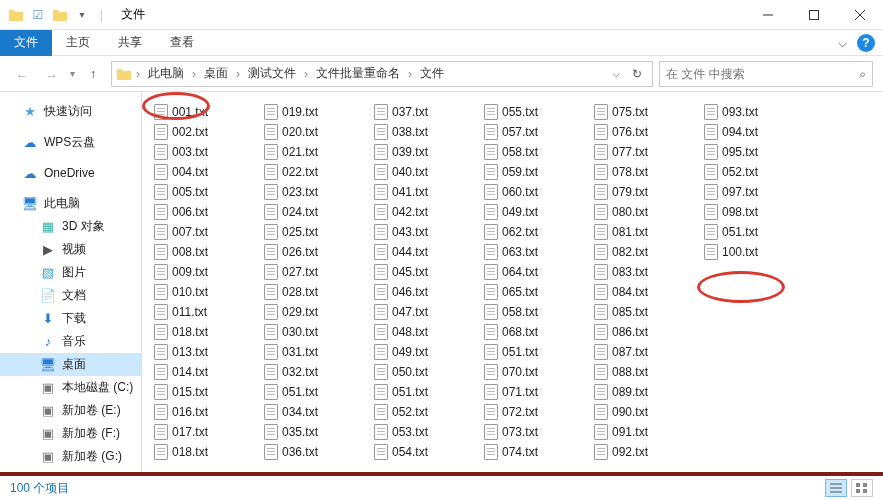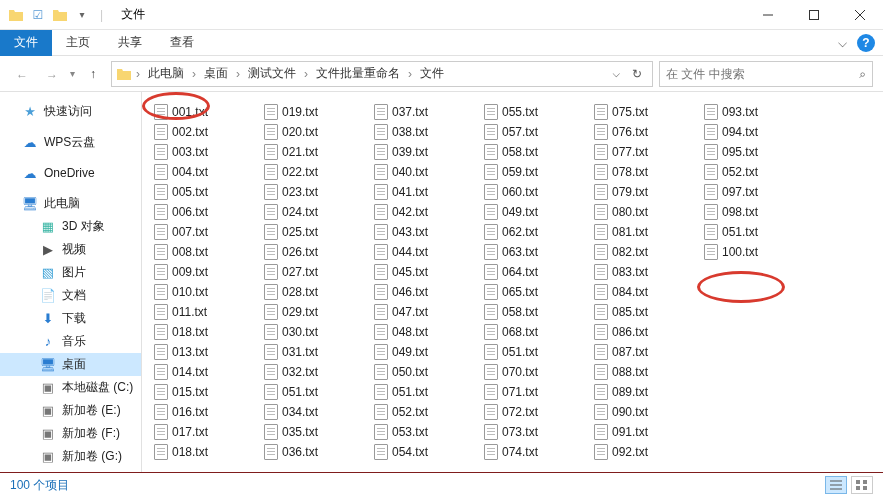--- a/index.html
+++ b/index.html
@@ -43,21 +43,21 @@
 .file-grid { display: grid; grid-template-columns: repeat(6, 110px); grid-auto-rows: 19px; grid-auto-flow: column; column-gap: 0; row-gap: 1px; }
 .file-item { display: flex; align-items: center; gap: 4px; cursor: pointer; padding-left: 4px; }
 .file-icon { width: 14px; height: 16px; border: 1px solid #999; border-radius: 1px; background: #fff; position: relative; flex-shrink: 0; }
 .file-icon::after { content: ""; position: absolute; top: 3px; left: 2px; right: 2px; height: 1px; background: #bbb; box-shadow: 0 3px 0 #bbb, 0 6px 0 #bbb; }
 .file-name { font-size: 12px; color: #222; white-space: nowrap; }
 
 .circle { position: absolute; border: 3px solid #d83a2e; border-radius: 50%; pointer-events: none; }
 .circle1 { left: 0px; top: 0px; width: 68px; height: 28px; }
 .circle2 { left: 555px; top: 179px; width: 88px; height: 32px; }
 
-.statusbar { height: 24px; border-top: 1px solid #7f1d1d; display: flex; align-items: center; padding: 12px 10px; color: #1a6fb8; }
+.statusbar { height: 24px; border-top: 4px solid #7f1d1d; display: flex; align-items: center; padding: 12px 10px; color: #1a6fb8; }
 .status-right { margin-left: auto; display: flex; gap: 4px; }
 .view-btn { width: 22px; height: 18px; border: 1px solid #ccc; display: flex; align-items: center; justify-content: center; cursor: pointer; }
 .view-btn.active { background: #cce8ff; border-color: #7ab7e8; }
 
 svg { display: block; }
 .folder-svg { fill: #f8d671; }
 </style>
 </head>
 <body>
 

